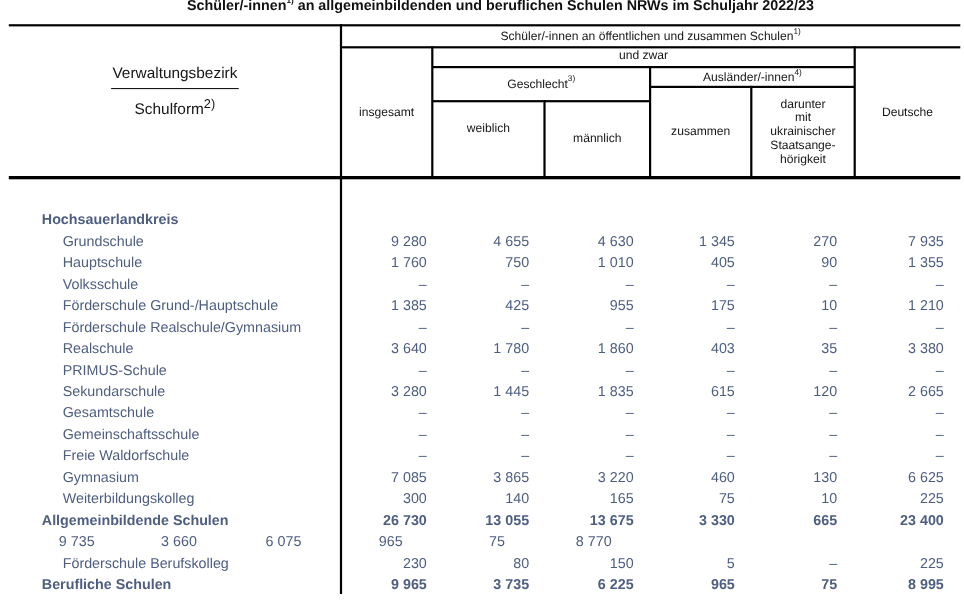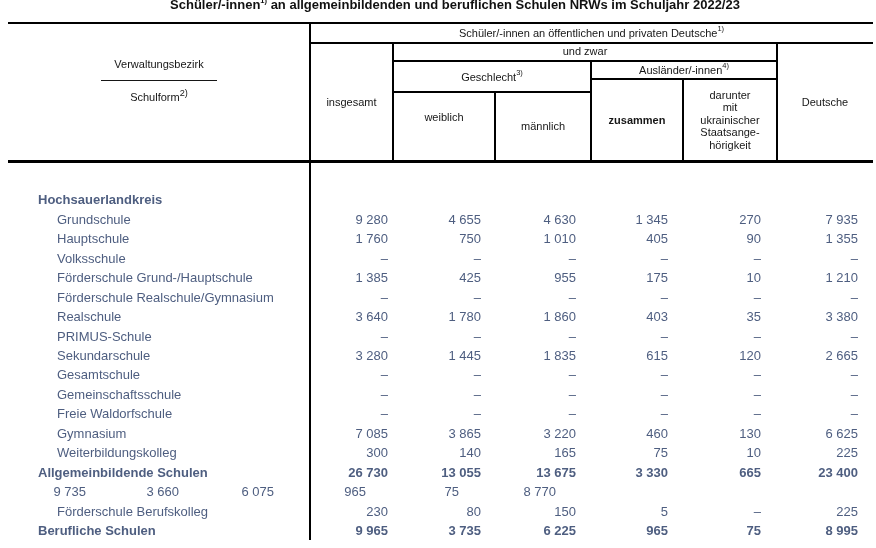--- a/index.html
+++ b/index.html
@@ -8,21 +8,21 @@
   
   .doc-title{position:absolute;left:30px;top:-6px;width:850px;text-align:center;
              font-size:13px;line-height:15px;font-weight:bold;color:#111;white-space:nowrap;}
   .doc-title sup, .hcell sup{font-size:7.5px;position:relative;top:-1px;}
   
   .hl,.vl{position:absolute;background:#000;}
   
   .hcell{position:absolute;display:flex;align-items:center;justify-content:center;
          text-align:center;font-size:11px;color:#161616;line-height:12.5px;}
   .prelines{white-space:pre-line;}
-  .leftcell{position:absolute;left:8px;top:22px;width:302px;height:160px;color:#161616;font-size:11px;}
+  .leftcell{position:absolute;left:8px;top:22px;width:302px;height:160px;color:#161616;font-size:14px;}
   .leftcell .t1{position:absolute;left:0;top:36px;width:100%;text-align:center;}
   .leftcell .rule{position:absolute;left:50%;top:58px;width:116px;height:1px;background:#161616;transform:translateX(-50%);}
   .leftcell .t2{position:absolute;left:0;top:66px;width:100%;text-align:center;}
   
   .rows{position:absolute;left:8px;top:162px;width:865px;padding-top:28px;}
   .trow{display:flex;height:19.47px;align-items:center;font-size:13px;color:#4e5e80;}
   .trow .c{box-sizing:border-box;flex:none;white-space:nowrap;overflow:hidden;}
   .trow .label{width:302px;text-align:left;}
   .trow .v{text-align:right;}
   .trow .v0{width:83px;padding-right:5px;}
@@ -58,33 +58,33 @@
   <div class="vl" style="left:682px;top:78px;width:1.5px;height:84px;"></div>
   <div class="vl" style="left:776px;top:42px;width:1.5px;height:120px;"></div>
 
   <div class="leftcell">
     <div class="t1">Verwaltungsbezirk</div>
     <div class="rule"></div>
     <div class="t2"><span>Schulform</span><sup>2)</sup></div>
   </div>
 
   <div class="hcell" style="left:310px;top:22px;width:563px;height:20px;">
-    <span><span>Schüler/-innen an öffentlichen und privaten Deutsche</span><sup>1)</sup></span>
+    <span><span>Schüler/-innen an öffentlichen und zusammen Schulen</span><sup>1)</sup></span>
   </div>
   <div class="hcell" style="left:393px;top:42px;width:384px;height:18px;">und zwar</div>
   <div class="hcell" style="left:310px;top:42px;width:83px;height:120px;">insgesamt</div>
   <div class="hcell" style="left:393px;top:60px;width:198px;height:31px;">
     <span><span>Geschlecht</span><sup>3)</sup></span>
   </div>
   <div class="hcell" style="left:591px;top:60px;width:186px;height:18px;">
     <span><span>Ausländer/-innen</span><sup>4)</sup></span>
   </div>
   <div class="hcell" style="left:393px;top:91px;width:102px;height:53px;">weiblich</div>
   <div class="hcell" style="left:495px;top:91px;width:96px;height:71px;">männlich</div>
-  <div class="hcell" style="left:591px;top:78px;width:92px;height:84px;font-weight:bold;">zusammen</div>
+  <div class="hcell" style="left:591px;top:78px;width:92px;height:84px;">zusammen</div>
   <div class="hcell prelines" style="left:683px;top:78px;width:94px;height:84px;">darunter
 mit
 ukrainischer
 Staatsange-
 hörigkeit</div>
   <div class="hcell" style="left:777px;top:42px;width:96px;height:120px;">Deutsche</div>
 
   <div class="rows" id="rows">
       <div class="trow region">
         <div class="c label">Hochsauerlandkreis</div>

